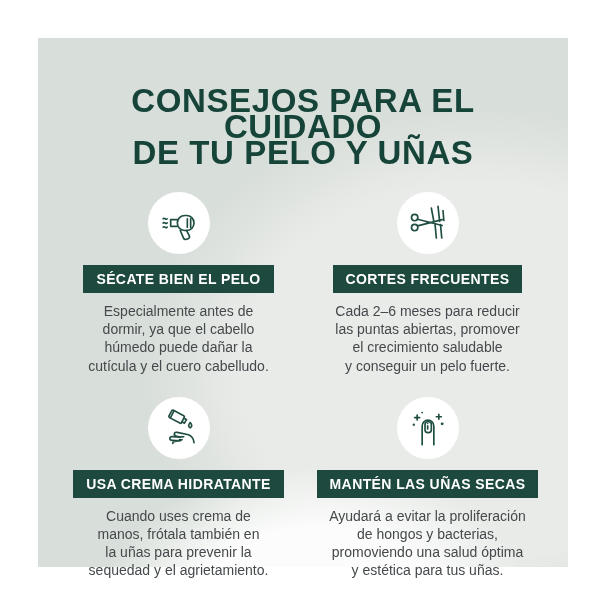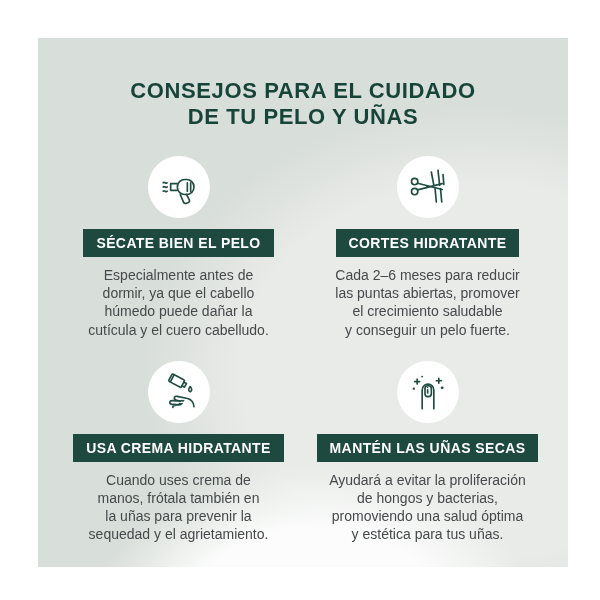--- a/index.html
+++ b/index.html
@@ -9,22 +9,22 @@
   }
   .panel {
     position:absolute; left:38px; top:38px; width:530px; height:529px;
     background-color:#d8ded9;
     background-image:
       radial-gradient(ellipse 300px 190px at 52% 107%, #fbfcfb 40%, rgba(251,252,251,0) 72%),
       radial-gradient(ellipse 430px 340px at 83% 63%, #e9ebe9 55%, rgba(233,235,233,0) 78%);
     box-sizing:border-box; padding-top:40px;
   }
   .title {
-    margin:0; text-align:center; white-space:pre-line;
-    font-size:22px; line-height:26px; font-weight:700; letter-spacing:0.6px;
+    margin:10px; text-align:center; white-space:pre-line;
+    font-size:33px; line-height:26px; font-weight:700; letter-spacing:0.6px;
     color:#164439;
   }
   .grid {
     display:grid; grid-template-columns:1fr 1fr; column-gap:8px; row-gap:22px;
     margin-top:26px; padding:0 20px;
   }
   .tip { display:flex; flex-direction:column; align-items:center; }
   .icon-circle {
     width:62px; height:62px; border-radius:50%; background:#ffffff;
     display:flex; align-items:center; justify-content:center; margin-bottom:11px;
@@ -86,21 +86,21 @@
               <path d="M39 26l1.5 16"></path>
               <path d="M42 9l1 12"></path>
               <circle cx="8" cy="17.5" r="3.8"></circle>
               <circle cx="8" cy="29.5" r="3.8"></circle>
               <path d="M11.5 19.5L41 27"></path>
               <path d="M11.5 27.5L41 20"></path>
             </g>
             <circle class="fillsolid" cx="23" cy="23.5" r="1.3"></circle>
           </svg>
         </div>
-        <div class="badge">CORTES HIDRATANTE</div>
+        <div class="badge">CORTES FRECUENTES</div>
         <p class="tip-text">Cada 2–6 meses para reducir
 las puntas abiertas, promover
 el crecimiento saludable
 y conseguir un pelo fuerte.</p>
       </section>
 
       <section class="tip">
         <div class="icon-circle">
           <svg width="40" height="40" viewBox="0 0 48 48">
             <g class="stroke">

